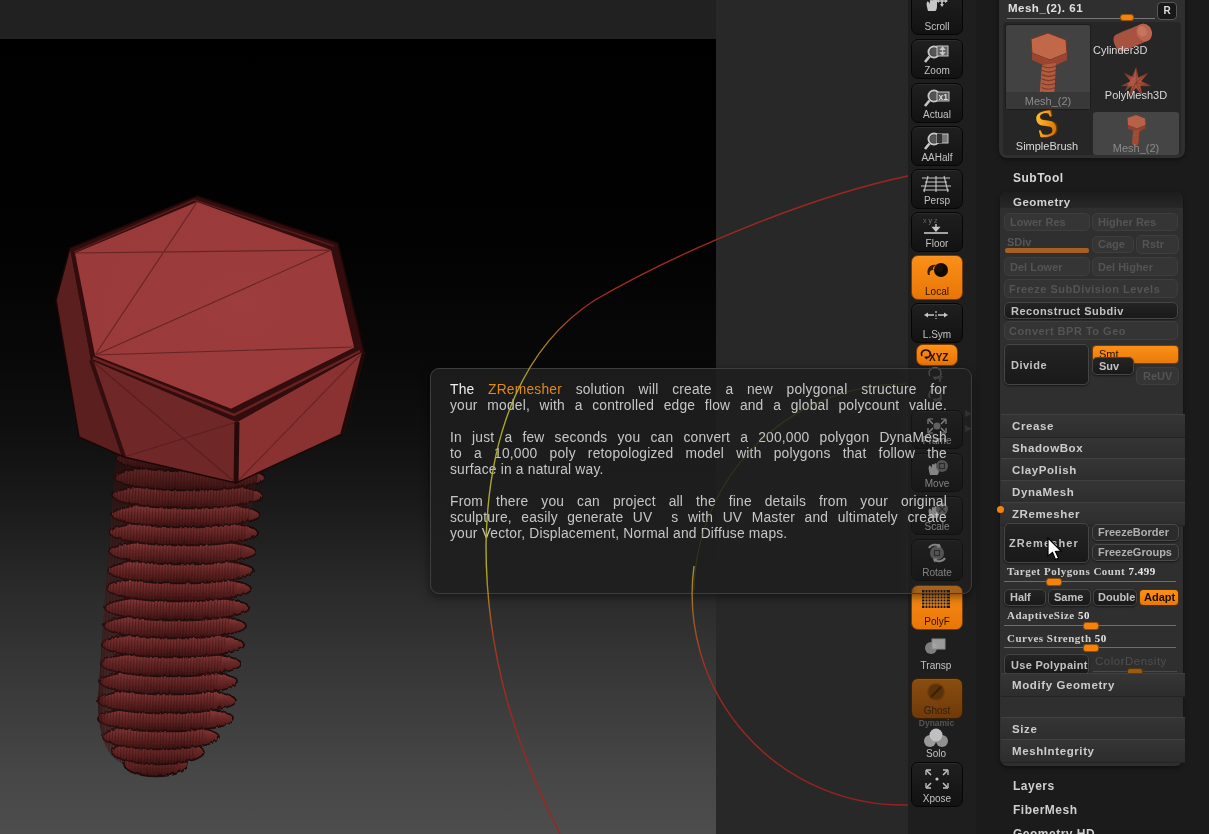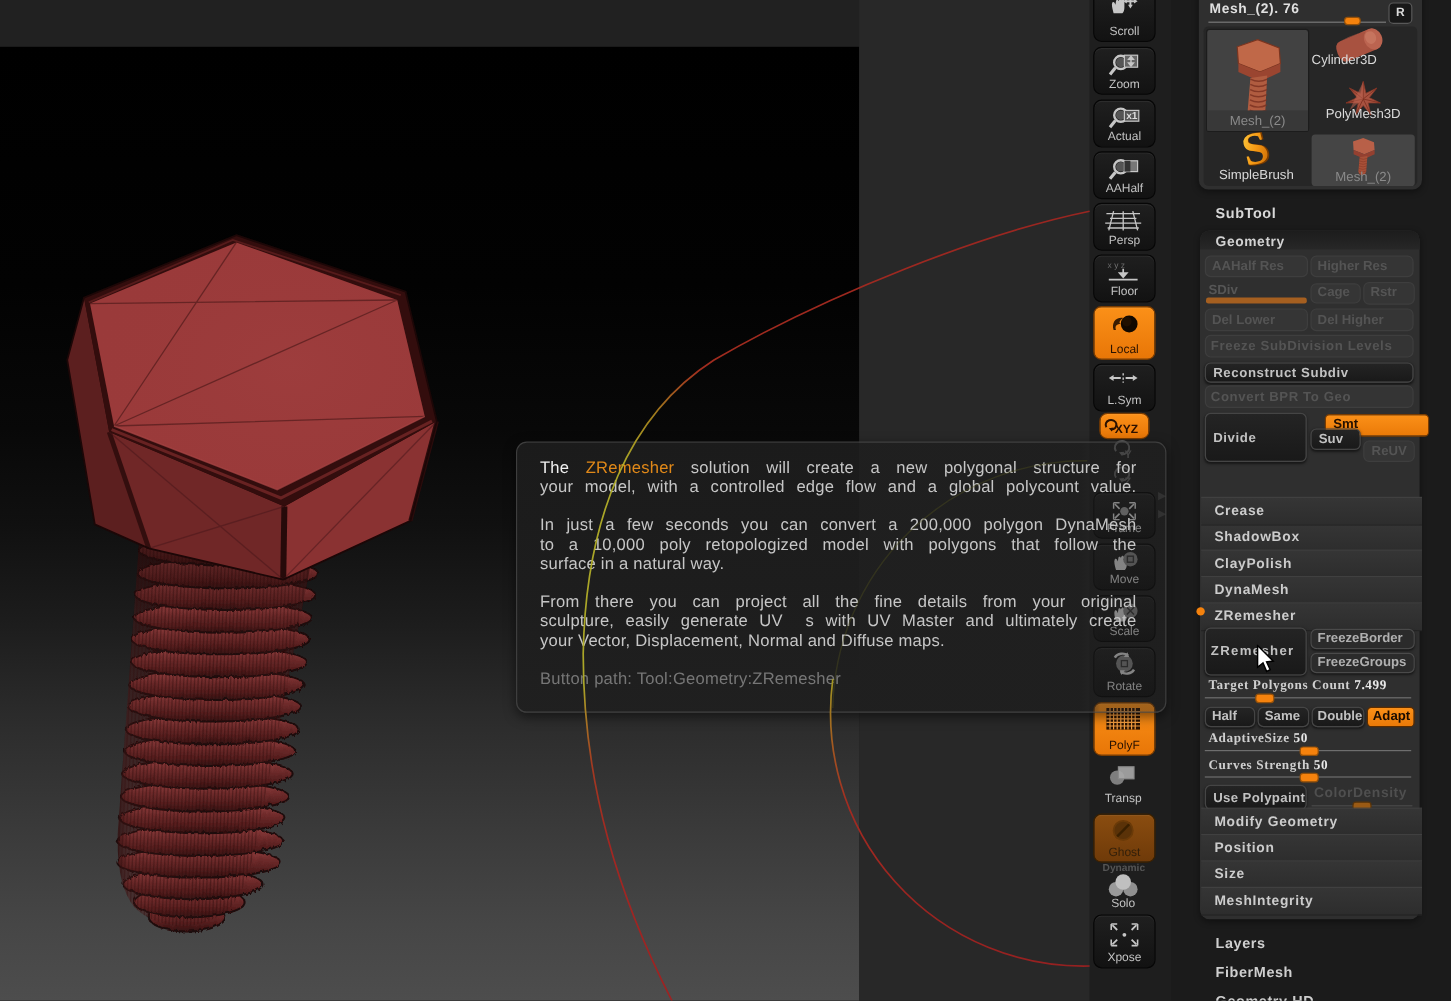--- a/index.html
+++ b/index.html
@@ -114,21 +114,20 @@
   </svg>
 <div id="tooltip">
 <div class="tl" style="top:13px"><span style="color:#efefef">The</span> <span style="color:#e08818">ZRemesher</span> solution will create a new polygonal structure for</div>
 <div class="tl" style="top:29px">your model, with a controlled edge flow and a global polycount value.</div>
 <div class="tl" style="top:61px">In just a few seconds you can convert a 200,000 polygon DynaMesh</div>
 <div class="tl" style="top:77px">to a 10,000 poly retopologized model with polygons that follow the</div>
 <div class="tl last" style="top:93px">surface in a natural way.</div>
 <div class="tl" style="top:125px">From there you can project all the fine details from your original</div>
 <div class="tl" style="top:141px">sculpture, easily generate UV&nbsp;&nbsp;s with UV Master and ultimately create</div>
 <div class="tl last" style="top:157px">your Vector, Displacement, Normal and Diffuse maps.</div>
-<div class="tl last" style="top:189px;color:#767676">Button path: Tool:Geometry:ZRemesher</div>
 </div>
 <svg id="curves" width="1209" height="834" viewBox="0 0 1209 834">
     <defs>
       <linearGradient id="c1" gradientUnits="userSpaceOnUse" x1="0" y1="175" x2="0" y2="834">
         <stop offset="0" stop-color="#a02520"></stop>
         <stop offset="0.20" stop-color="#aa2e20"></stop>
         <stop offset="0.26" stop-color="#a8851e"></stop>
         <stop offset="0.32" stop-color="#b2ae28"></stop>
         <stop offset="0.60" stop-color="#b2ae28"></stop>
         <stop offset="0.70" stop-color="#a83a20"></stop>
@@ -322,21 +321,21 @@
           <path d="M5 5 L10 5 M5 5 L5 10 M27 5 L22 5 M27 5 L27 10 M5 23 L10 23 M5 23 L5 18 M27 23 L22 23 M27 23 L27 18" stroke-width="1.3"></path>
         </g>
         <circle cx="16" cy="14" r="1.6" fill="#c6c6c6"></circle>
       </svg>
       <div class="lb" style="">Xpose</div>
     </div>
     <div style="position:absolute;left:57px;top:406px;width:10px;height:40px;color:#3d3d3d;font-size:9px;line-height:15px">▶<br>▶</div>
   </div>
 <div id="panel">
     <div class="sec" style="top:-14px;height:172px;">
-      <div class="hdr" style="position:absolute;left:9px;top:16px;font-size:11.5px;color:#e0e0e0">Mesh_(2). 76</div>
+      <div class="hdr" style="position:absolute;left:9px;top:16px;font-size:11.5px;color:#e0e0e0">Mesh_(2). 61</div>
       <div style="position:absolute;left:8px;top:32px;width:148px;height:1px;background:#787878"></div>
       <div class="knob" style="left:121px;top:28px;width:12px;height:5px"></div>
       <div style="position:absolute;left:158px;top:16px;width:18px;height:16px;background:#181818;border:1px solid #585858;border-radius:4px;color:#dcdcdc;font-weight:bold;font-size:10px;text-align:center;line-height:16px">R</div>
       <div style="position:absolute;left:4px;top:36px;width:178px;height:133px;background:#262626;border-radius:4px"></div>
       <div style="position:absolute;left:6px;top:38px;width:84px;height:84px;background:#424242;border-radius:3px;border:1px solid #1c1c1c"><div style="position:absolute;left:0;bottom:0;width:100%;height:17px;background:#383838"></div><svg width="84" height="84" viewBox="0 0 84 84">
           <g transform="translate(42,8)">
             <polygon points="0,0 18,7 19,20 2,27 -16,20 -17,6" fill="#c06848"></polygon>
             <polygon points="0,0 18,7 19,20 2,27 -16,20 -17,6" fill="none" stroke="#7a3520" stroke-width="1"></polygon>
             <polygon points="-16,20 2,27 19,20 19,27 2,35 -16,27" fill="#9a4530"></polygon>
             <path d="M-6,32 L-9,68 Q-9,74 -2,75 Q5,74 6,68 L8,30 Z" fill="#b05c40"></path>
@@ -402,21 +401,21 @@
               <path d="M-7.7,59.2 q7,3 13,0" fill="none"></path>
             </g>
           </g>
         </svg><div style="position:absolute;left:0;bottom:1px;width:100%;text-align:center;color:#8a8a8a;font-size:11px">Mesh_(2)</div></div>
     </div>
     <div class="hdr" style="position:absolute;left:37px;top:171px;font-size:12px;color:#d8d8d8">SubTool</div>
     <div class="sec" style="left:24px;top:192px;width:183px;height:574px;background:#2f2f2f">
       <div style="position:absolute;left:0;top:0;width:100%;height:16px;background:linear-gradient(#1c1c1c,#272727);border-radius:8px 8px 0 0"></div>
       <div class="hdr" style="position:absolute;left:13px;top:4px;font-size:11.5px;">Geometry</div>
       <div class="dim" style="left:4px;top:21px;width:84px;height:16px">
-        <span style="position:absolute;left:5px;top:2px">AAHalf Res</span>
+        <span style="position:absolute;left:5px;top:2px">Lower Res</span>
       </div>
       <div class="dim" style="left:92px;top:21px;width:84px;height:16px">
         <span style="position:absolute;left:5px;top:2px">Higher Res</span>
       </div>
       <div style="position:absolute;left:7px;top:44px;color:#565656;font-weight:bold">SDiv</div>
       <div style="position:absolute;left:5px;top:56px;width:84px;height:5px;background:#a55f20;border-radius:2px"></div>
       <div class="dim" style="left:92px;top:44px;width:40px;height:15px">
         <span style="position:absolute;left:5px;top:1px">Cage</span>
       </div>
       <div class="dim" style="left:136px;top:43px;width:41px;height:17px">
@@ -433,21 +432,21 @@
       </div>
       <div class="db" style="left:4px;top:110px;width:172px;height:15px">
         <span style="position:absolute;left:6px;top:2px;letter-spacing:0.5px">Reconstruct Subdiv</span>
       </div>
       <div class="dim" style="left:4px;top:129px;width:172px;height:17px;background:#343434">
         <span style="position:absolute;left:4px;top:3px;letter-spacing:0.5px">Convert BPR To Geo</span>
       </div>
       <div class="db" style="left:4px;top:152px;width:83px;height:39px">
         <span style="position:absolute;left:6px;top:14px;letter-spacing:0.5px">Divide</span>
       </div>
-      <div style="position:absolute;left:104px;top:153px;width:85px;height:17px;background:linear-gradient(#fb9018,#ea7a08);border:1px solid #7a3c00;border-radius:4px;color:#241000;font-weight:bold">
+      <div style="position:absolute;left:92px;top:153px;width:85px;height:17px;background:linear-gradient(#fb9018,#ea7a08);border:1px solid #7a3c00;border-radius:4px;color:#241000;font-weight:normal">
         <span style="position:absolute;left:6px;top:2px">Smt</span>
       </div>
       <div class="db" style="left:92px;top:165px;width:40px;height:16px">
         <span style="position:absolute;left:6px;top:2px">Suv</span>
       </div>
       <div class="dim" style="left:136px;top:175px;width:41px;height:16px">
         <span style="position:absolute;left:6px;top:2px">ReUV</span>
       </div>
       <div class="row" style="top:244px">
         <span>ShadowBox</span>
@@ -491,28 +490,25 @@
       </div>
       <div class="olab" style="position:absolute;left:7px;top:417px">AdaptiveSize <span style="color:#e8e8e8">50</span></div>
       <div class="sldr" style="left:4px;top:433px;width:172px"></div>
       <div class="knob" style="left:83px;top:430px"></div>
       <div class="olab" style="position:absolute;left:7px;top:440px">Curves Strength <span style="color:#e8e8e8">50</span></div>
       <div class="sldr" style="left:4px;top:455px;width:172px"></div>
       <div class="knob" style="left:83px;top:452px"></div>
       <div class="db" style="left:4px;top:462px;width:83px;height:19px">
         <span style="position:absolute;left:6px;top:4px;letter-spacing:0.3px">Use Polypaint</span>
       </div>
-      <div style="position:absolute;left:95px;top:463px;color:#4f4f4f;font-weight:bold;font-size:11.5px;letter-spacing:0.5px">ColorDensity</div>
+      <div style="position:absolute;left:95px;top:463px;color:#4f4f4f;font-weight:normal;font-size:11.5px;letter-spacing:0.5px">ColorDensity</div>
       <div class="sldr" style="left:93px;top:479px;width:84px;background:#4a4a4a"></div>
       <div class="knob" style="left:127px;top:476px;background:#9a5a14;border-color:#5a3408"></div>
       <div class="row" style="top:481px">
         <span>Modify Geometry</span>
-      </div>
-      <div class="row" style="top:503px">
-        <span>Position</span>
       </div>
       <div class="row" style="top:525px">
         <span>Size</span>
       </div>
       <div class="row" style="top:547px">
         <span>MeshIntegrity</span>
       </div>
     </div>
     <div class="hdr" style="position:absolute;left:37px;top:779px;font-size:12px;color:#cfcfcf">Layers</div>
     <div class="hdr" style="position:absolute;left:37px;top:803px;font-size:12px;color:#cfcfcf">FiberMesh</div>

